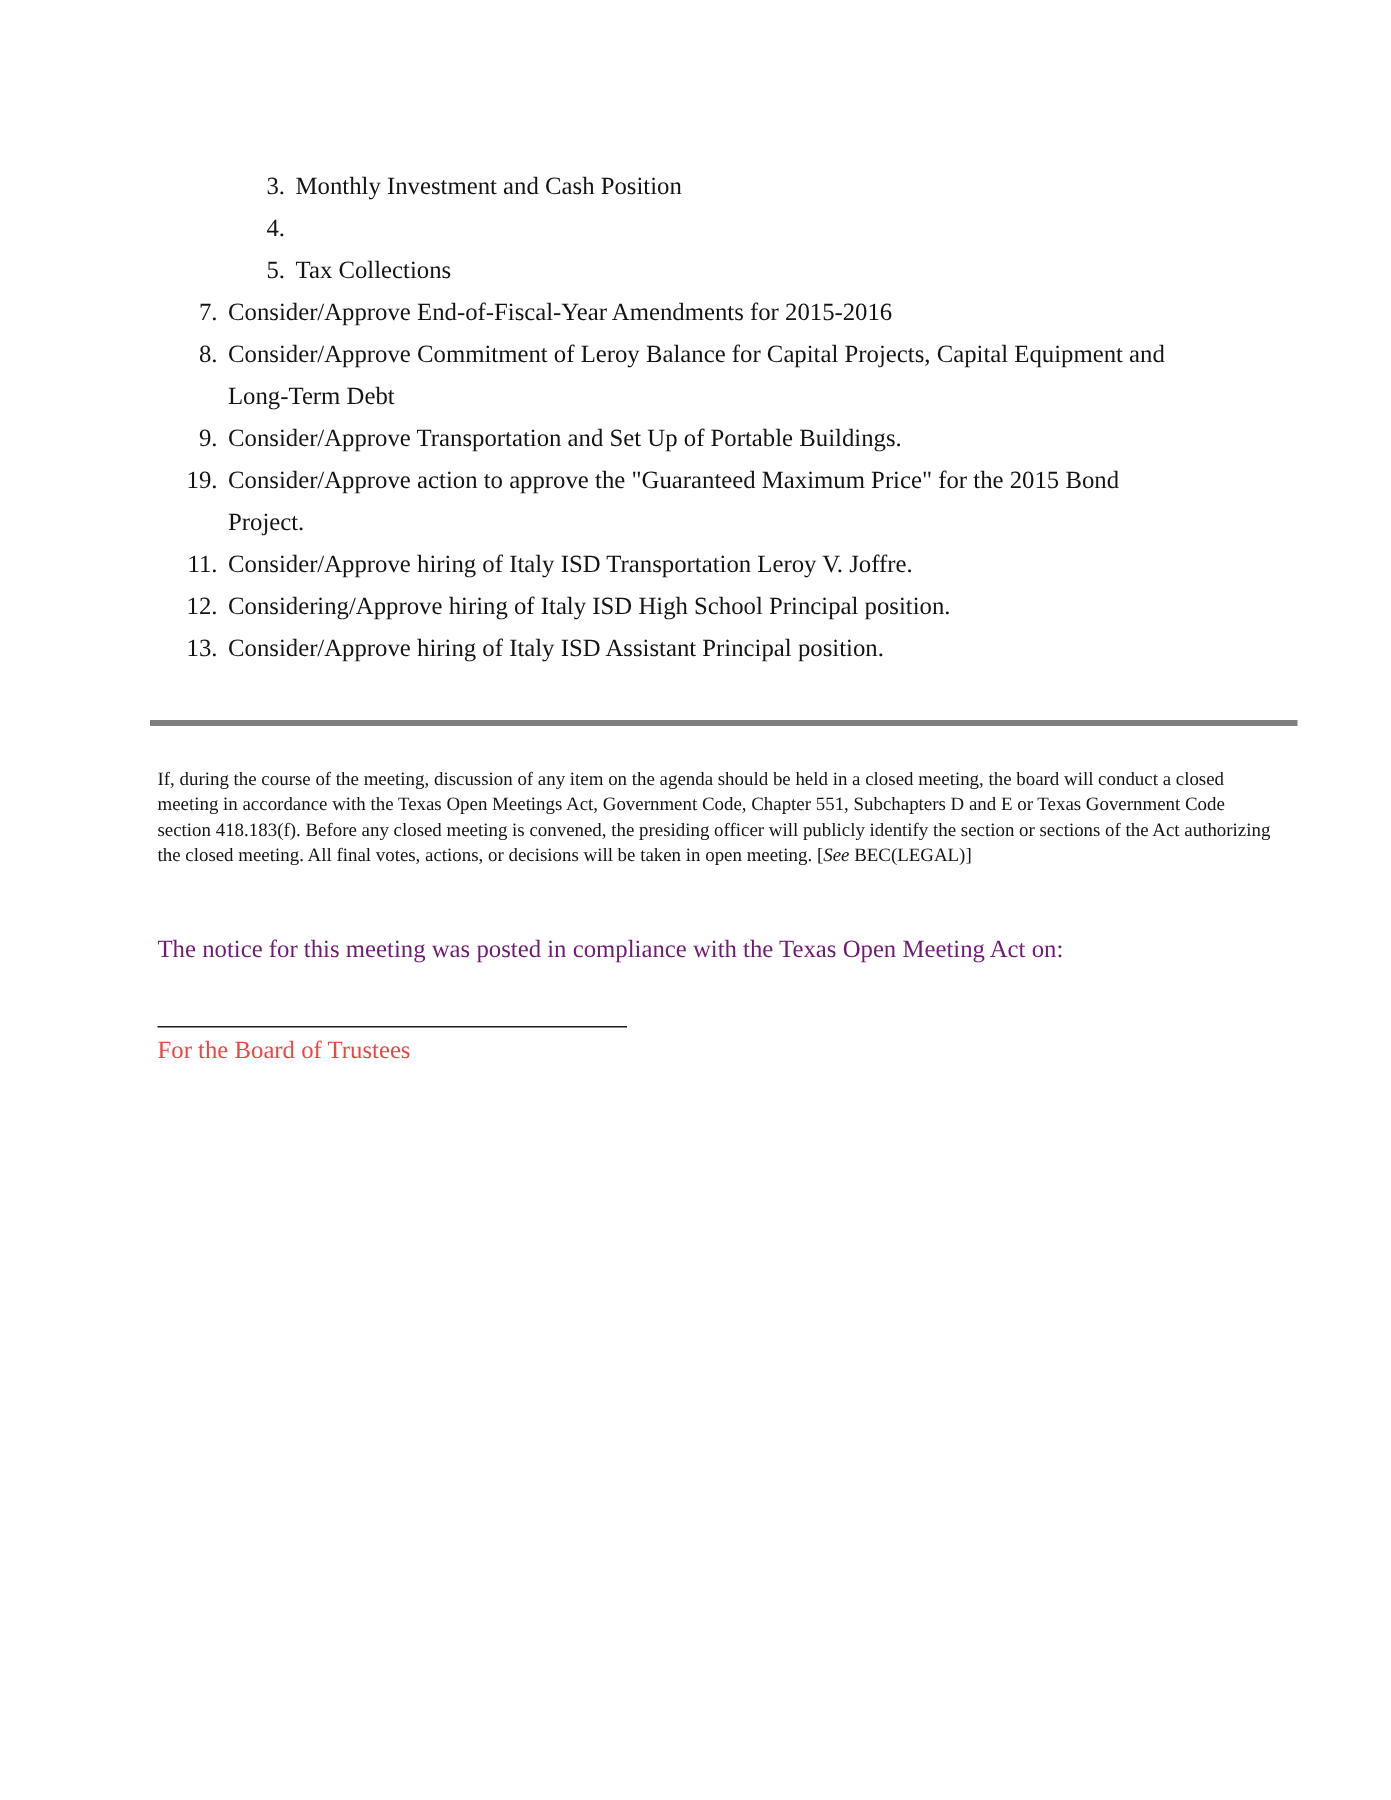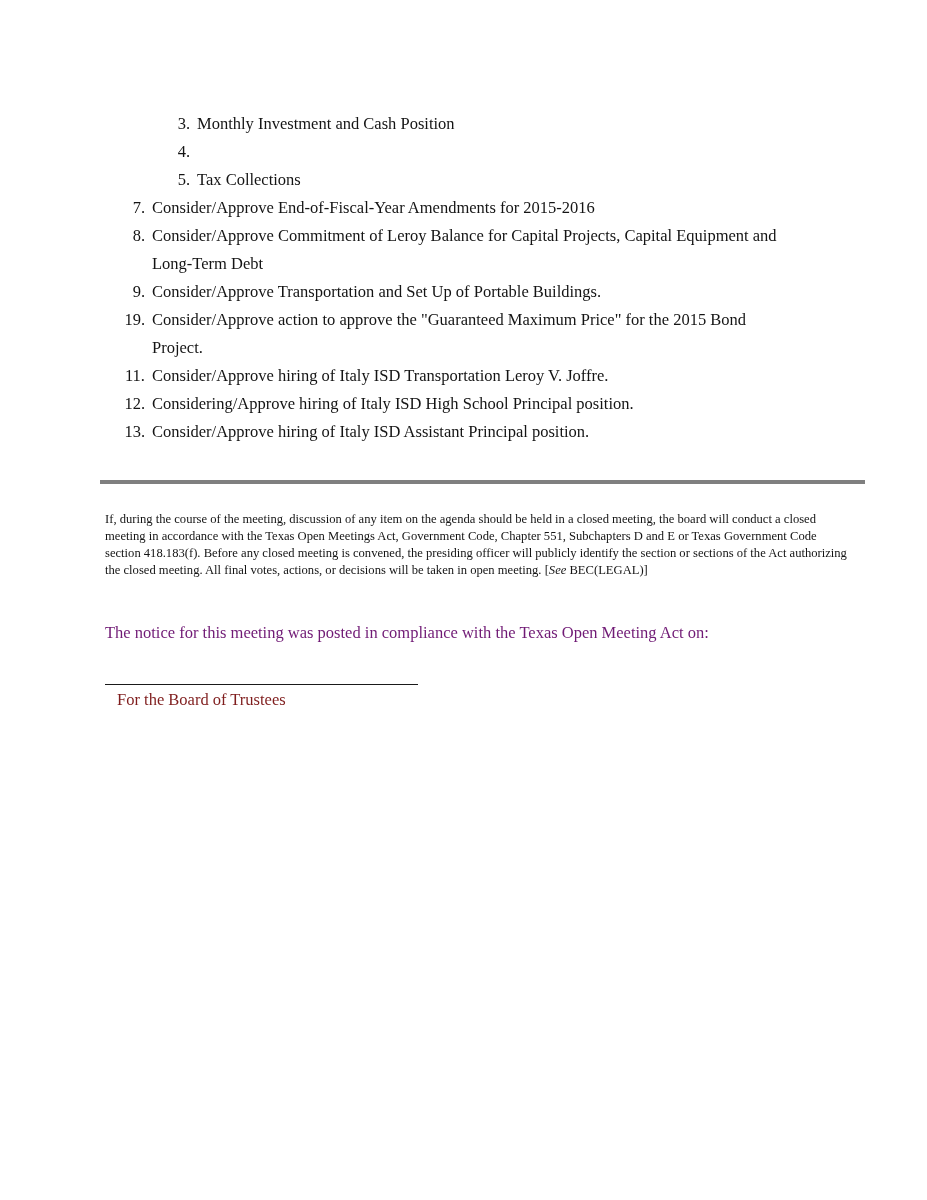--- a/index.html
+++ b/index.html
@@ -100,22 +100,21 @@
     width: 313px;
     height: 1px;
     background: #1a1a1a;
   }
   .sig-label {
     position: absolute;
     left: 105px;
     top: 687px;
     font-size: 16.5px;
     line-height: 26px;
-    color: #7f1d1d;
-    margin-left: 12px;
+    color: #ef4444;
   }
 </style>
 </head>
 <body>
 
 <div id="page">
 
   <div class="agenda">
 
     <div class="item sub">

